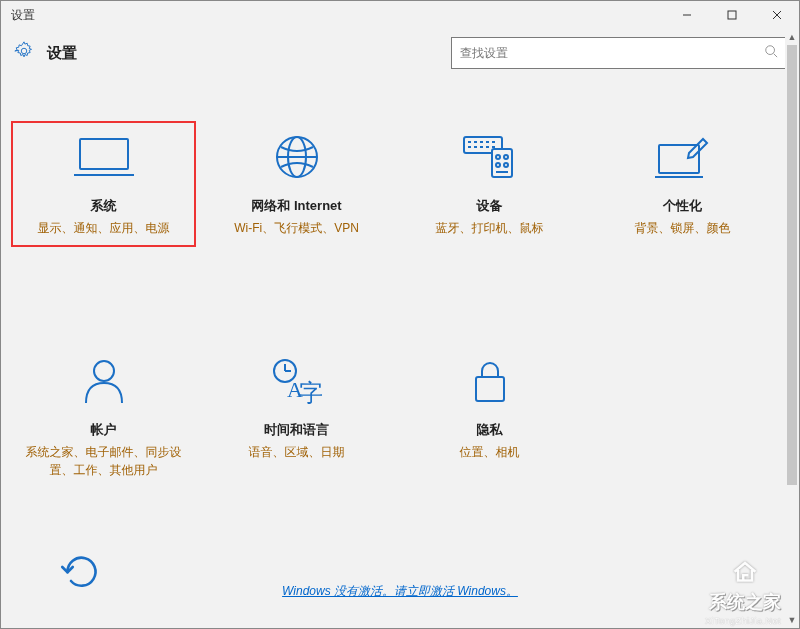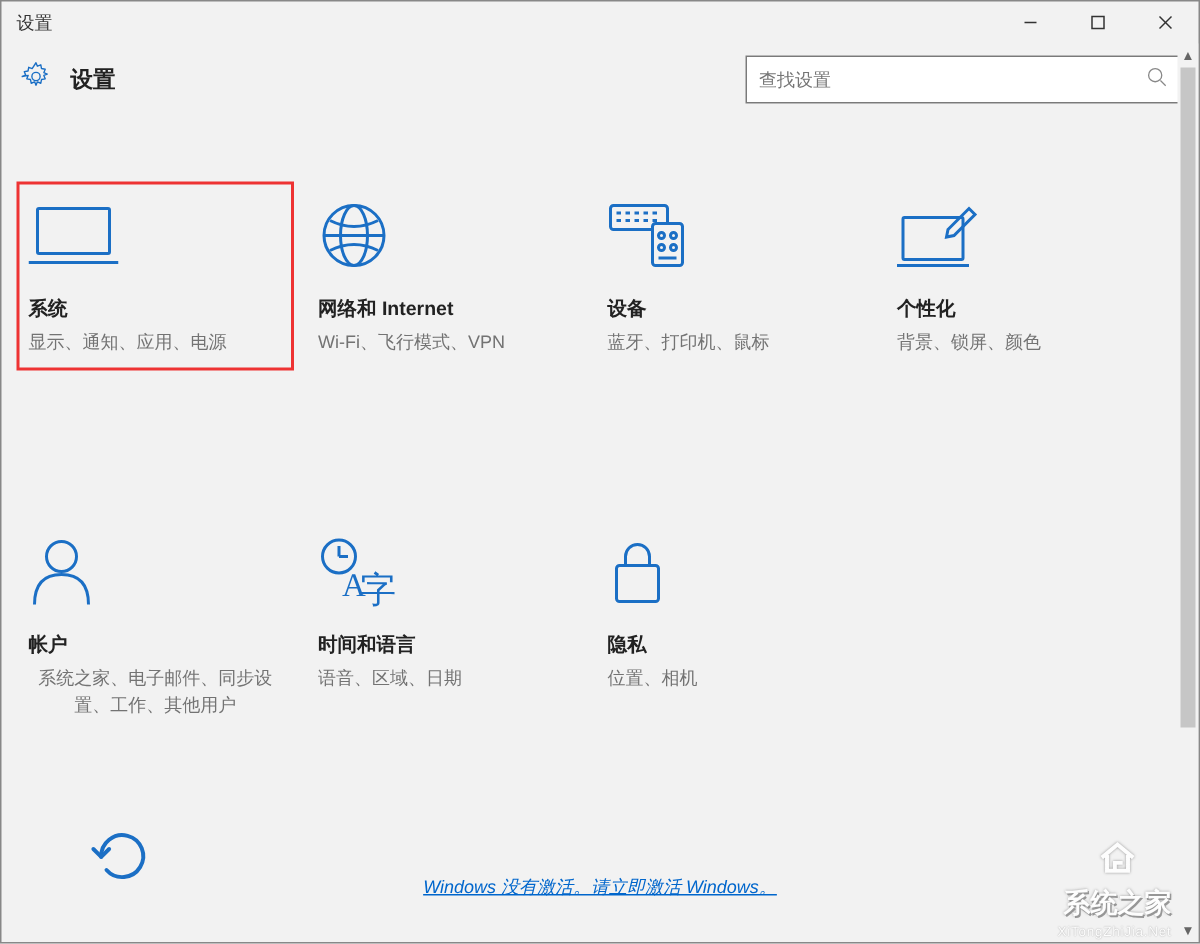--- a/index.html
+++ b/index.html
@@ -41,21 +41,21 @@
     align-items: center;
     gap: 12px;
   }
   .gear-icon svg { width: 22px; height: 22px; stroke: #1b6fc5; fill: none; }
   .app-title {
     font-size: 15px;
     font-weight: 600;
     color: #222;
   }
   .search-box {
-    width: 290px;
+    width: 336px;
     height: 32px;
     border: 1px solid #7a7a7a;
     background: #fff;
     display: flex;
     align-items: center;
     padding: 11px 8px;
   }
   .search-box input {
     flex: 1;
     border: none;
@@ -75,21 +75,21 @@
   .grid {
     display: grid;
     grid-template-columns: repeat(4, 1fr);
     row-gap: 90px;
     column-gap: 0px;
     padding: 0 6px;
   }
   .tile {
     display: flex;
     flex-direction: column;
-    align-items: flex-start;
+    align-items: center;
     text-align: center;
     padding: 8px 12px 14px;
     cursor: pointer;
   }
   .tile.highlight {
     outline: 2px solid #e33;
     outline-offset: -2px;
     margin: 4px;
     padding: 4px 8px 10px;
   }
@@ -103,21 +103,21 @@
   .tile-icon svg { stroke: #1b6fc5; fill: none; stroke-width: 2; }
   .tile-title {
     font-size: 13px;
     font-weight: 600;
     color: #222;
     margin-bottom: 4px;
     white-space: nowrap;
   }
   .tile-desc {
     font-size: 12px;
-    color: #737373;
+    color: #a16207;
     line-height: 1.5;
   }
   .undo-icon {
     position: absolute;
     left: 56px; bottom: 36px;
   }
   .undo-icon svg { width: 42px; height: 42px; stroke: #1b6fc5; fill: none; stroke-width: 3; }
 
   .activation-link {
     position: absolute;

